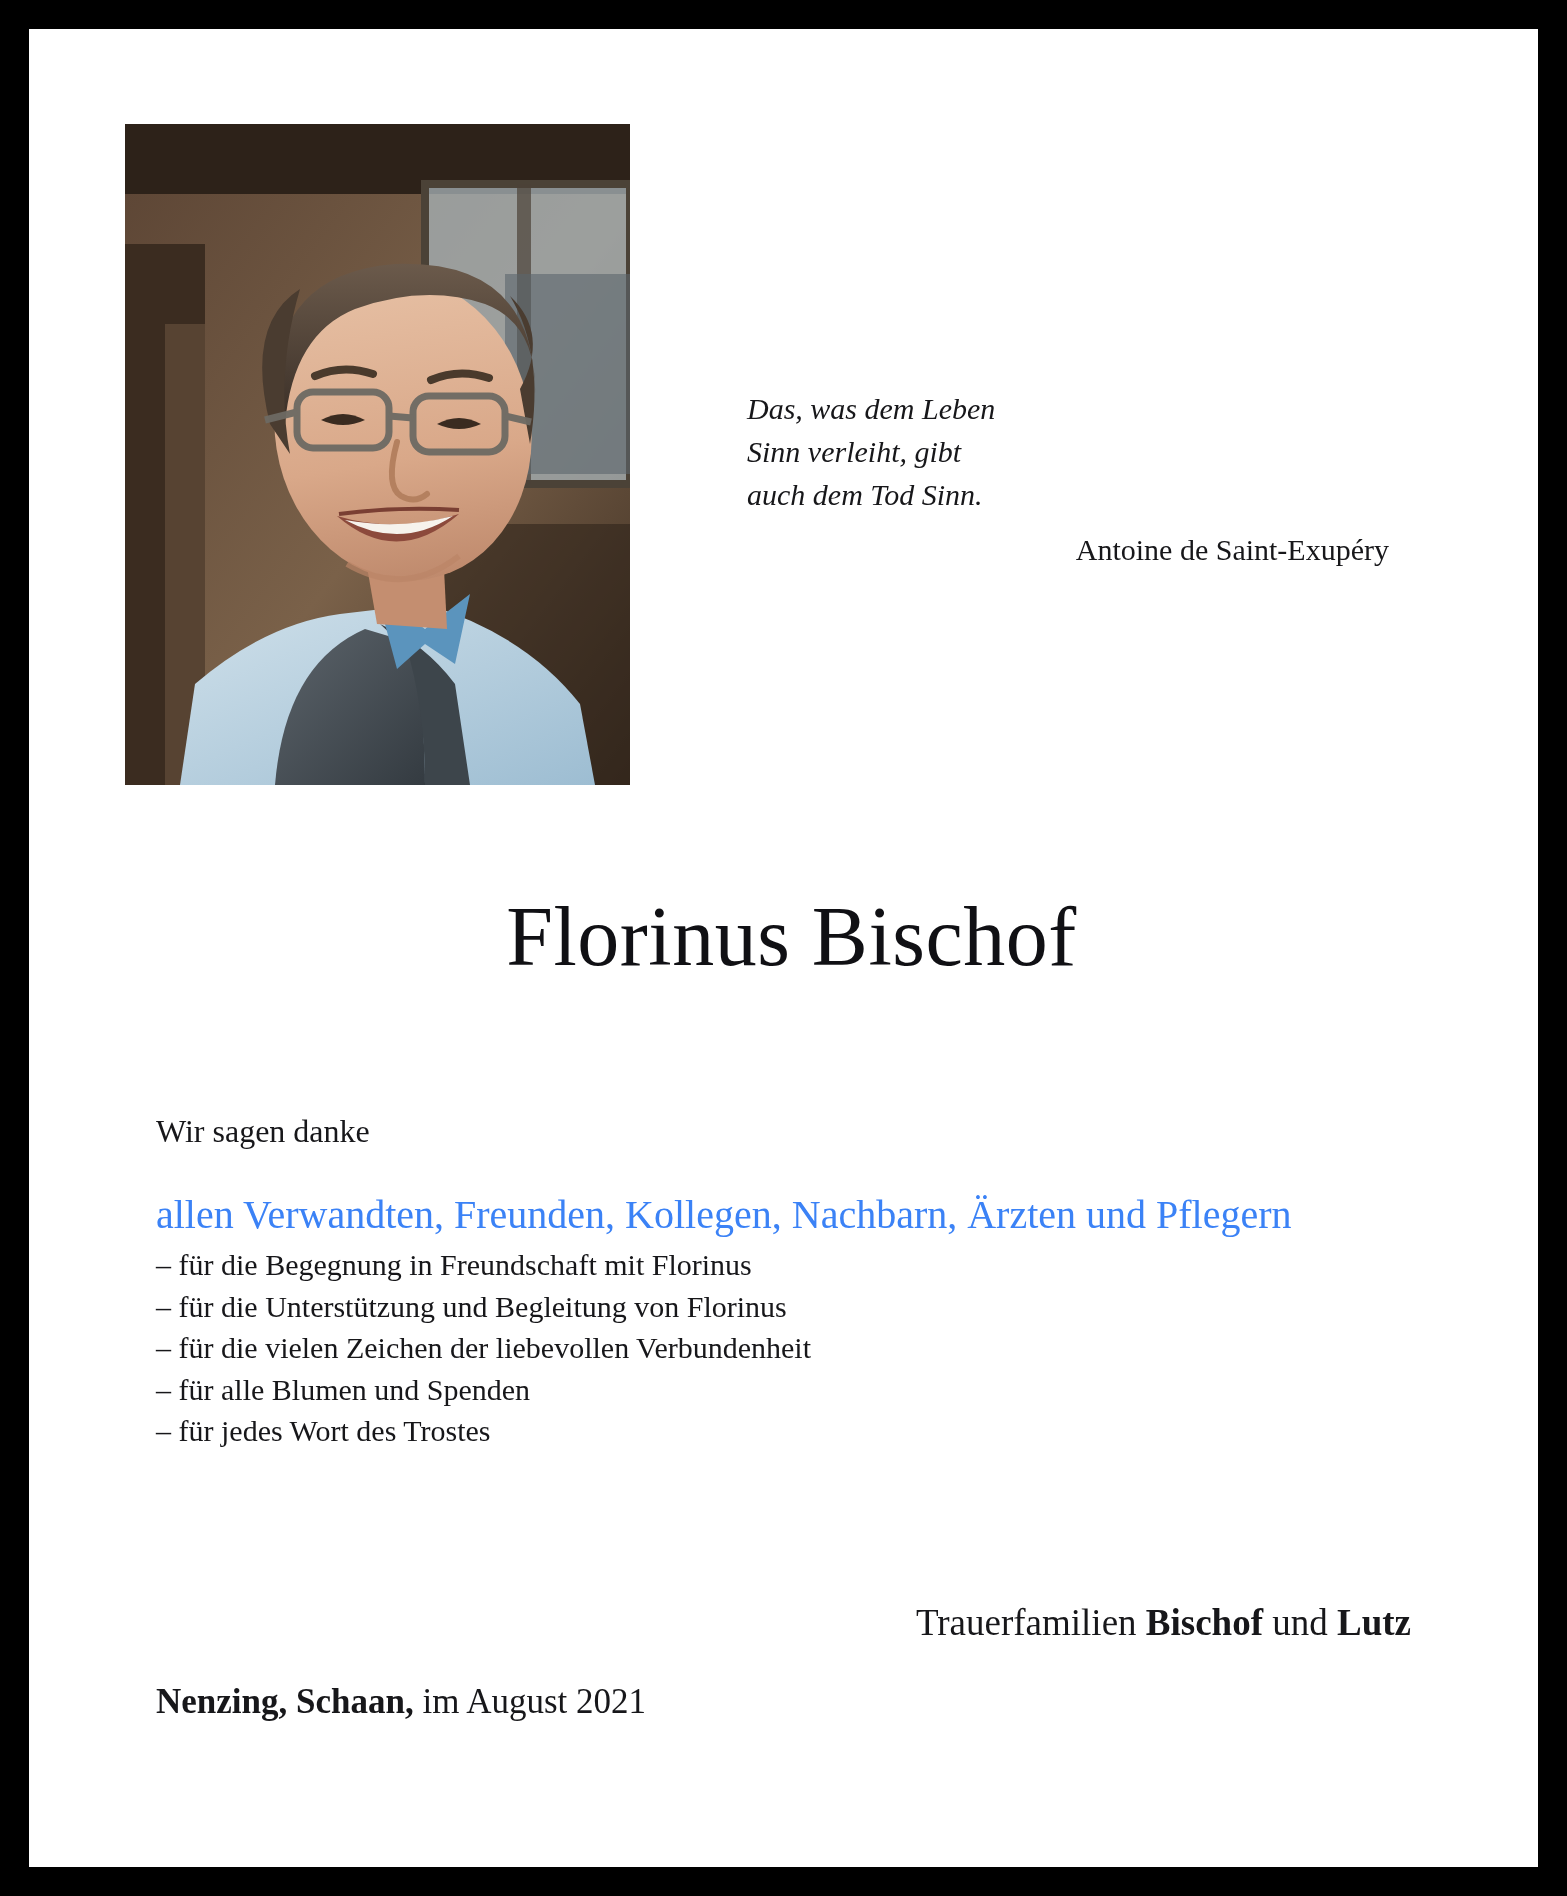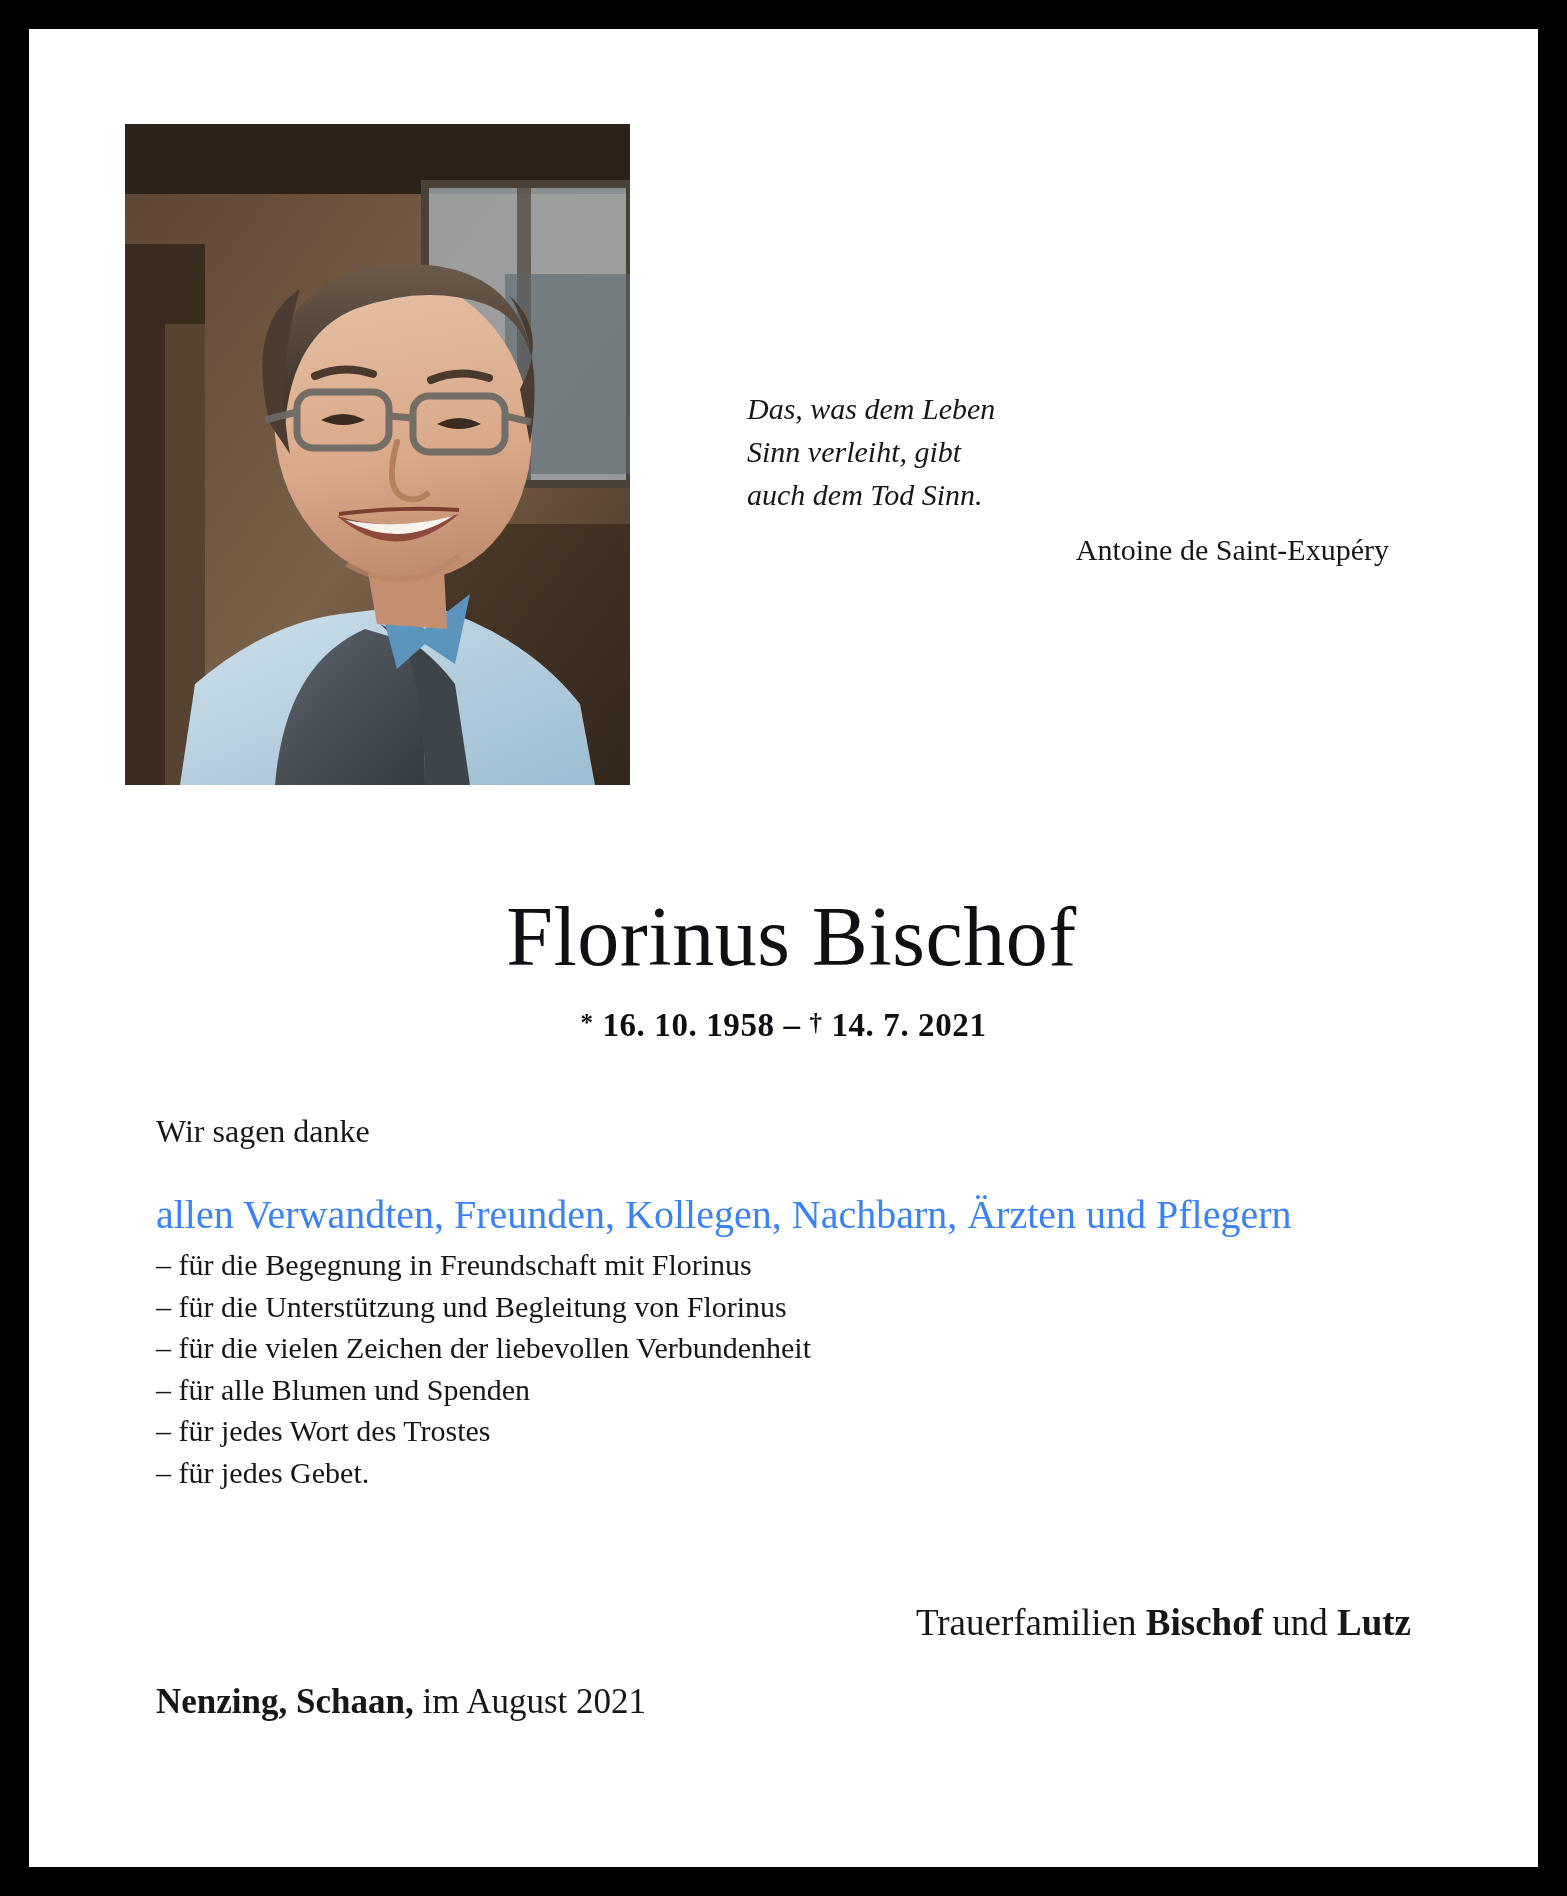--- a/index.html
+++ b/index.html
@@ -223,39 +223,31 @@
 
   <div class="quote">
     <p>Das, was dem Leben</p>
     <p>Sinn verleiht, gibt</p>
     <p>auch dem Tod Sinn.</p>
     <p class="author">Antoine de Saint-Exupéry</p>
   </div>
 
   <div class="name">Florinus Bischof</div>
 
-  <div class="dates">
-    <span class="sym">*</span>
-    <span>16. 10. 1958</span>
-    <span>–</span>
-    <span class="sym">†</span>
-    <span>14. 7. 2021</span>
-  </div>
 
   <div class="thanks-heading">Wir sagen danke</div>
 
   <div class="intro">allen Verwandten, Freunden, Kollegen, Nachbarn, Ärzten und Pflegern</div>
 
   <ul class="list">
     <li>– für die Begegnung in Freundschaft mit Florinus</li>
     <li>– für die Unterstützung und Begleitung von Florinus</li>
     <li>– für die vielen Zeichen der liebevollen Verbundenheit</li>
     <li>– für alle Blumen und Spenden</li>
     <li>– für jedes Wort des Trostes</li>
-    <li>– für jedes Gebet.</li>
   </ul>
 
   <div class="families">
     <span>Trauerfamilien </span><b>Bischof</b><span> und </span><b>Lutz</b>
   </div>
 
   <div class="place">
     <b>Nenzing, Schaan,</b><span> im August 2021</span>
   </div>
 

